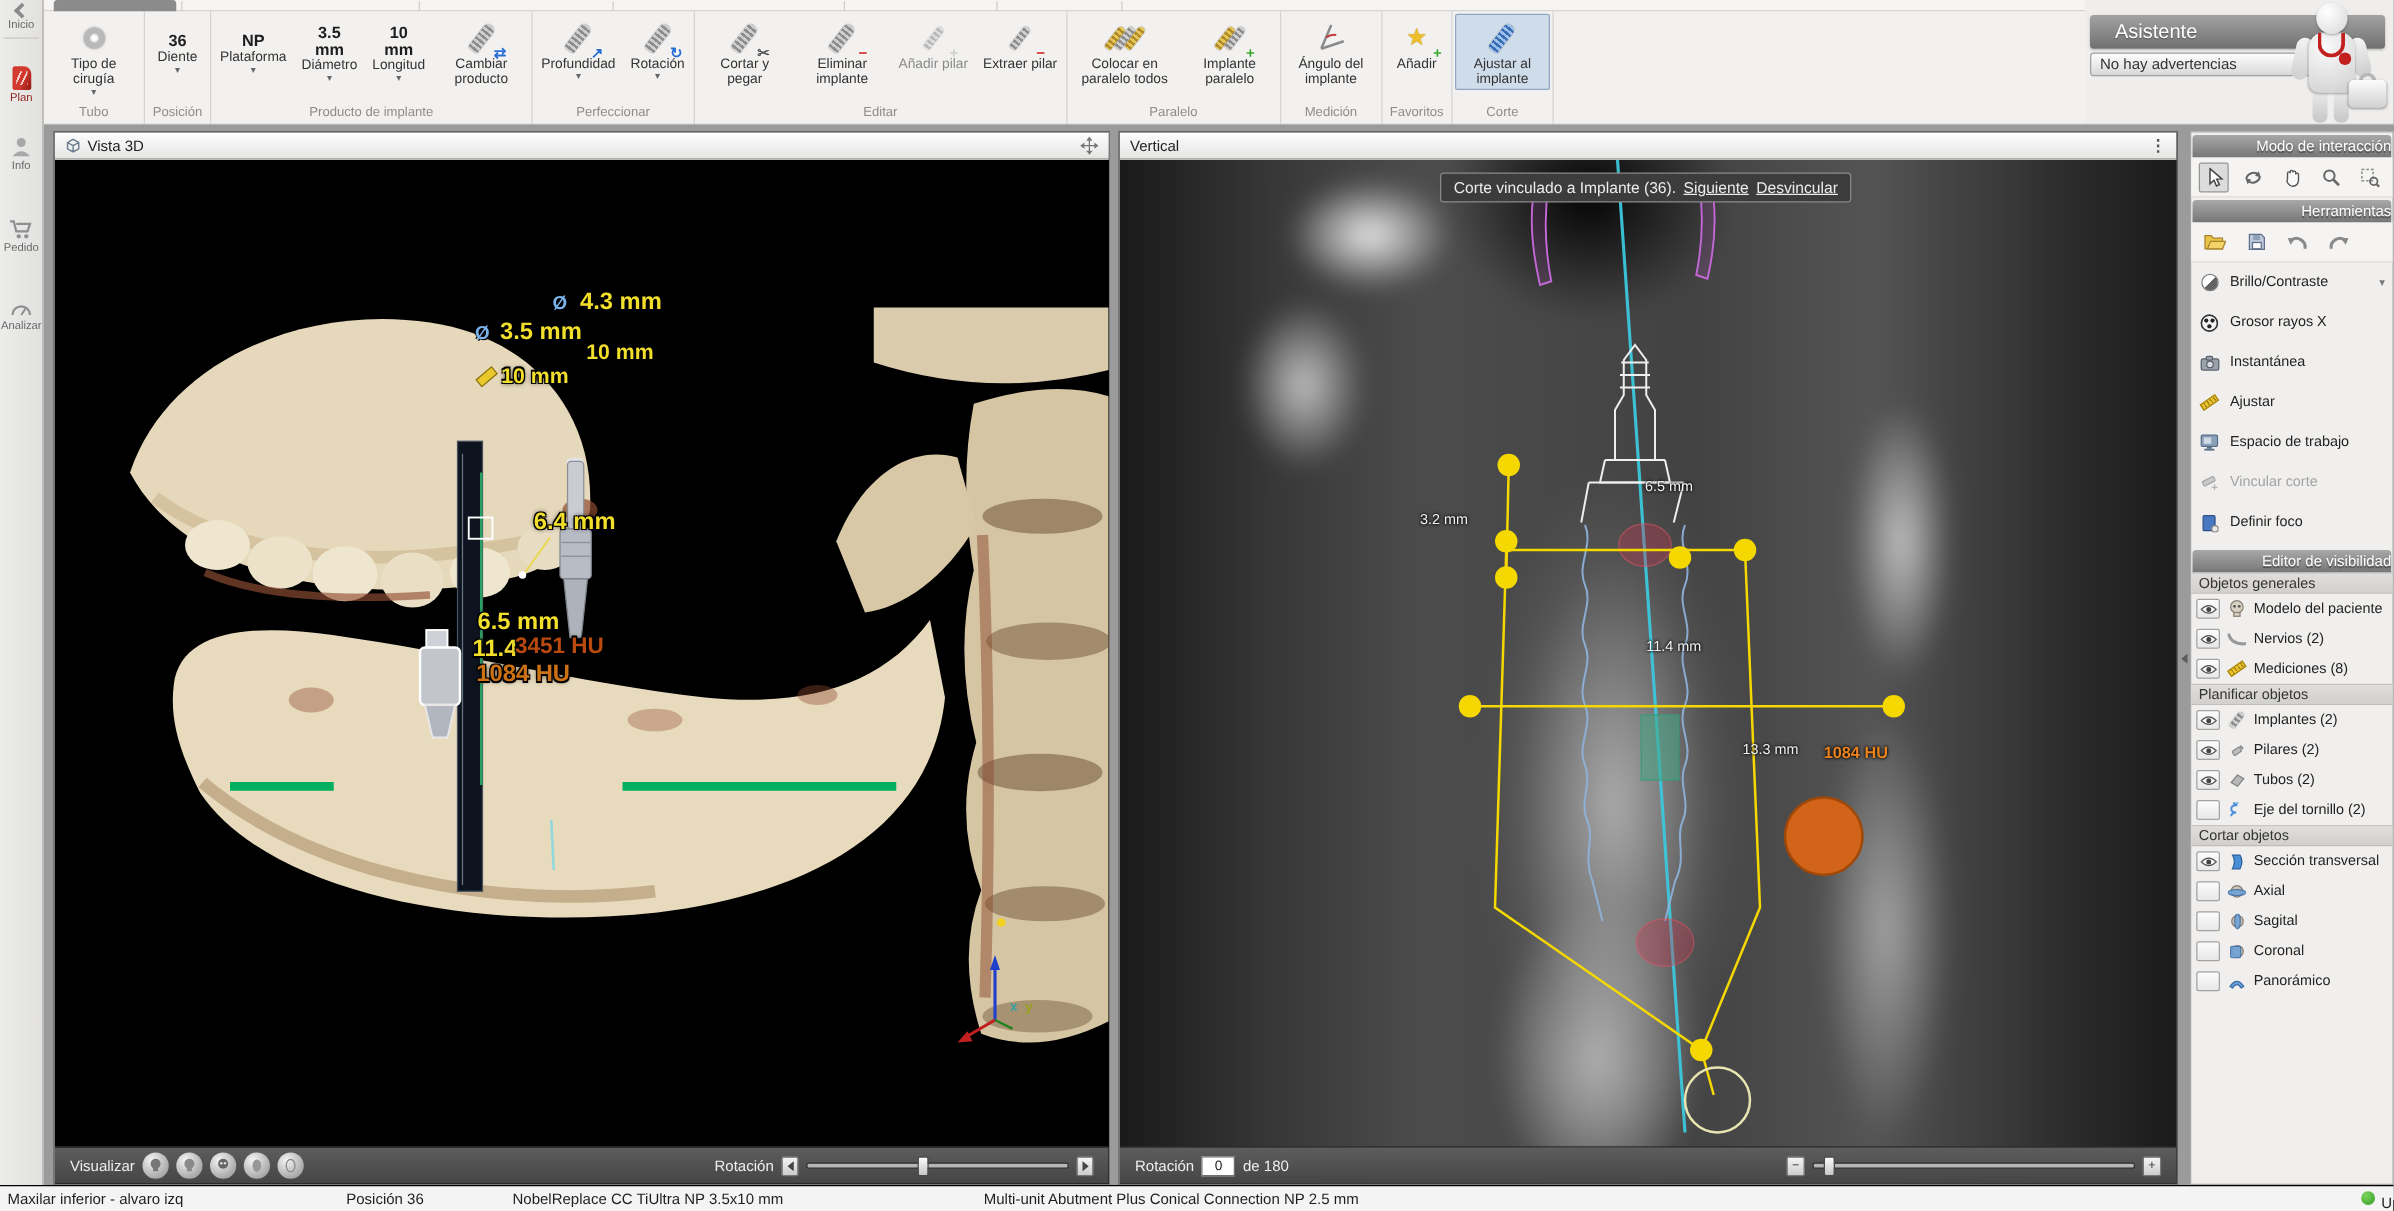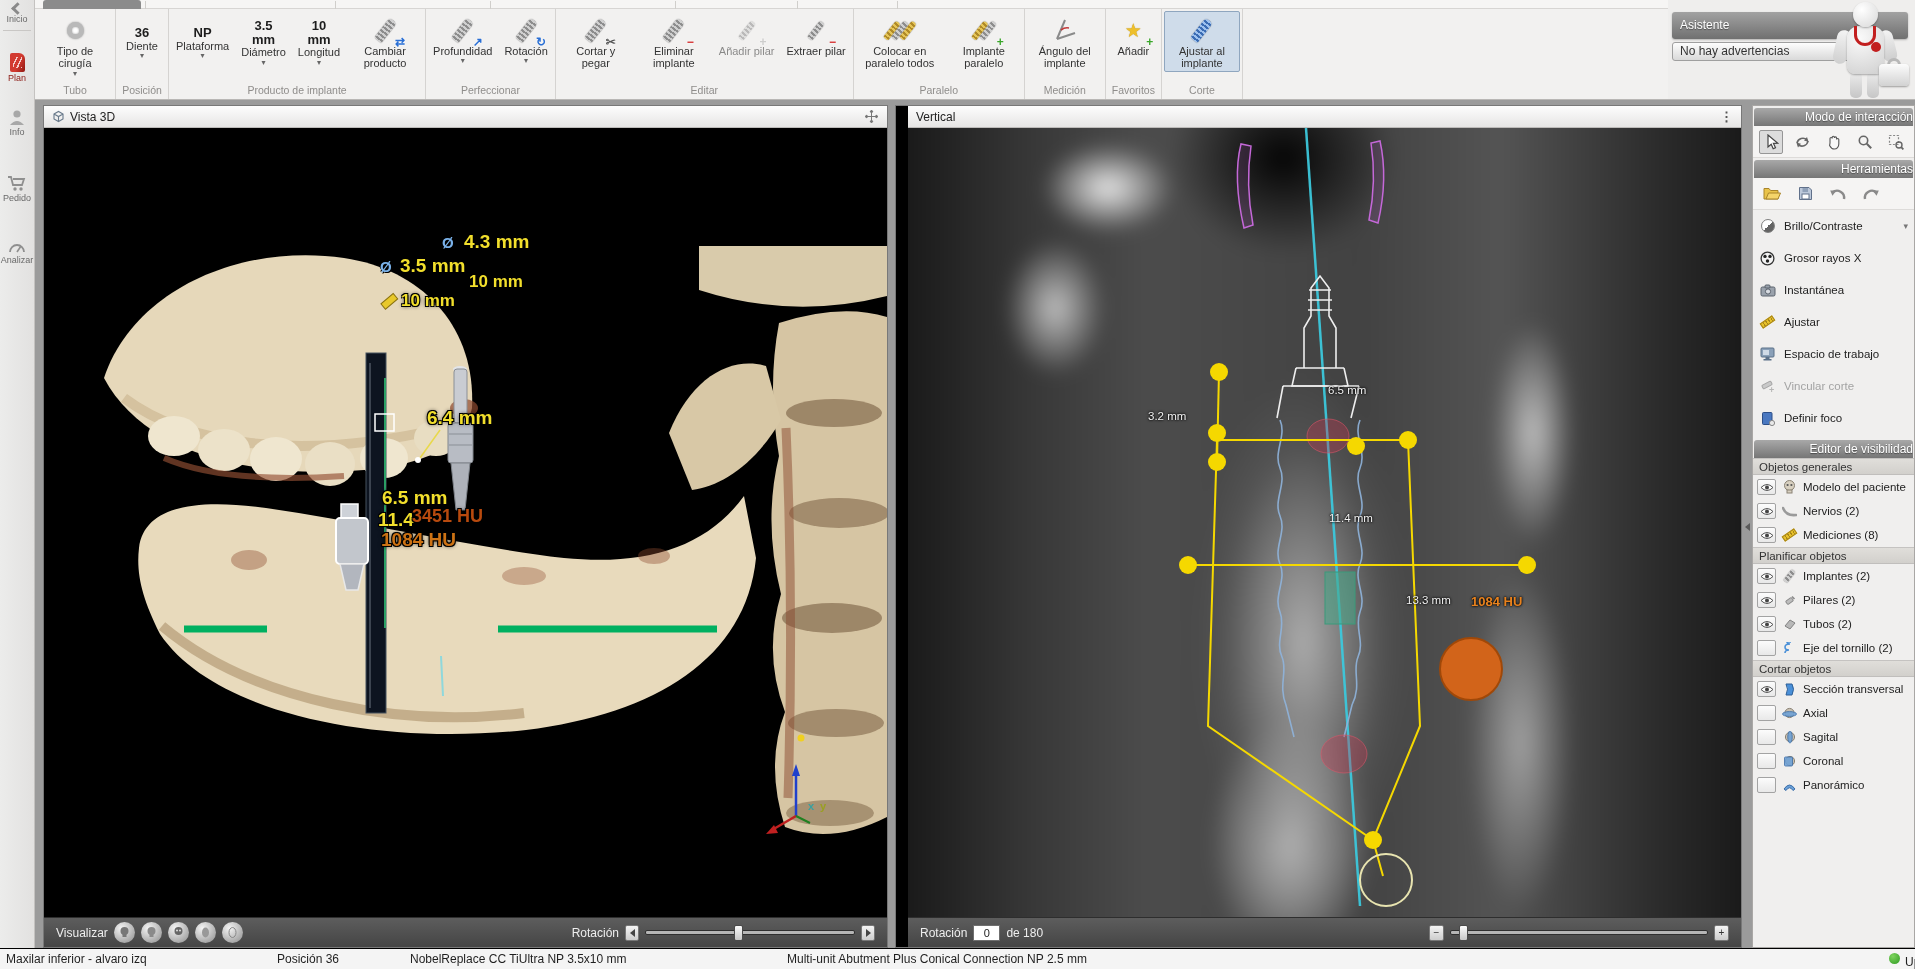--- a/index.html
+++ b/index.html
@@ -45,41 +45,41 @@
   .iimp.thin { width:6px; height:21px; }
   .iimp.gold { background:repeating-linear-gradient(180deg,#e5c558 0 2px,#b08a28 2px 4px); }
   .badge { position:absolute; right:-3px; bottom:-3px; font-size:12px; font-weight:bold; line-height:1; font-style:normal; text-shadow:0 0 2px #fff; }
   .bblue{color:#2a6fd4} .bred{color:#d42a2a} .bgreen{color:#3aa62a} .bgray{color:#b0b0b0}
   .par3 { display:flex; gap:2px; }
   .star { font-size:19px; color:#eebf2a; line-height:1; text-shadow:0 0 1px #a8841a; }
 
   
   .assistant { position:absolute; right:0; top:0; width:247px; height:100px; background:#efeeed; border-bottom:1px solid #b9b7b5; }
   .as-title { position:absolute; left:4px; top:12px; width:236px; height:27px; border-radius:3px;
-    background:linear-gradient(#a2a2a2,#707070); color:#fff; font-size:12px; line-height:27px; padding-left:8px;
+    background:linear-gradient(#a2a2a2,#707070); color:#fff; font-size:16px; line-height:27px; padding-left:20px;
     text-shadow:0 1px 1px rgba(0,0,0,.4); box-shadow:0 1px 2px rgba(0,0,0,.25); }
   .as-msg { position:absolute; left:4px; top:42px; width:190px; height:19px; border:1px solid #9f9f9f; border-radius:3px;
     background:linear-gradient(#fdfdfd,#d9d9d9); color:#333; font-size:12px; line-height:17px; padding-left:7px; }
   .doc { position:absolute; right:2px; top:0; width:92px; height:99px; }
   .doc .head{position:absolute;left:32px;top:2px;width:25px;height:25px;border-radius:50%;background:radial-gradient(circle at 35% 30%,#fff,#d8d8d8);box-shadow:0 1px 2px rgba(0,0,0,.3);}
   .doc .body{position:absolute;left:26px;top:26px;width:37px;height:48px;border-radius:12px 12px 8px 8px;background:radial-gradient(circle at 35% 25%,#fafafa,#cfcfcf);box-shadow:0 1px 2px rgba(0,0,0,.3);}
   .doc .arm1{position:absolute;left:14px;top:30px;width:14px;height:34px;border-radius:7px;background:linear-gradient(#f4f4f4,#cfcfcf);transform:rotate(12deg);}
   .doc .arm2{position:absolute;left:60px;top:30px;width:14px;height:32px;border-radius:7px;background:linear-gradient(#f4f4f4,#cccccc);transform:rotate(-14deg);}
   .doc .steth{position:absolute;left:33px;top:26px;width:22px;height:20px;border:3px solid #c21f1f;border-top:none;border-radius:0 0 12px 12px;}
   .doc .sdot{position:absolute;left:50px;top:42px;width:10px;height:10px;border-radius:50%;background:#c21f1f;}
   .doc .bag{position:absolute;left:58px;top:64px;width:30px;height:22px;border-radius:4px;background:linear-gradient(#fcfcfc,#d2d2d2);box-shadow:0 1px 2px rgba(0,0,0,.35);}
   .doc .bagh{position:absolute;left:66px;top:58px;width:14px;height:9px;border:3px solid #b8b8b8;border-bottom:none;border-radius:7px 7px 0 0;}
   .doc .leg1,.doc .leg2{position:absolute;top:72px;width:12px;height:26px;border-radius:5px;background:linear-gradient(#ececec,#c6c6c6);}
   .doc .leg1{left:29px} .doc .leg2{left:46px}
 
   
   .main { position:absolute; left:35px; top:100px; width:1880px; height:848px; background:#9b9b9b; }
   .panel { position:absolute; top:5px; height:843px; border:1px solid #787878; background:#000; display:flex; flex-direction:column; }
   .p3d { left:8px; width:845px; }
-  .pct { left:860px; width:847px;padding-left:12px; }
+  .pct { left:860px; width:847px; }
   .ptitle { height:22px; background:linear-gradient(#fdfdfd,#e6e5e4); border-bottom:1px solid #bdbbb9;
     display:flex; align-items:center; font-size:12px; color:#222; padding:0 8px; gap:5px; flex:0 0 auto;}
   .ptitle .sp { flex:1; }
   .dots3 { color:#555; font-weight:bold; font-size:13px; letter-spacing:0; }
   .pcontent { position:relative; flex:1; overflow:hidden; background:#000; }
   .pbar { position:absolute; left:0; right:0; bottom:0; height:30px; background:linear-gradient(#5d5d5d,#454545);
     border-top:1px solid #2e2e2e; display:flex; align-items:center; color:#eee; font-size:12px; padding:0 12px; gap:6px; z-index:30;}
   .sphere { width:21px; height:21px; border-radius:50%; background:radial-gradient(circle at 35% 30%,#f4f4f4,#8c8c8c); display:flex;align-items:center;justify-content:center; }
   .track { position:relative; height:5px; background:#b5b5b5; border:1px solid #2f2f2f; border-radius:2px; }
   .thumb { position:absolute; top:-6px; width:9px; height:16px; background:linear-gradient(#fbfbfb,#c7c7c7); border:1px solid #4a4a4a; border-radius:2px; }
@@ -584,20 +584,23 @@
             <circle cx="448" cy="318" r="9"></circle>
               <circle cx="500" cy="312" r="9"></circle>
             <circle cx="280" cy="437" r="9"></circle>
               <circle cx="619" cy="437" r="9"></circle>
             <circle cx="465" cy="712" r="9"></circle>
           </g>
           <circle cx="478" cy="752" r="26" fill="none" stroke="#e8e4b0" stroke-width="2"></circle>
           <circle cx="563" cy="541" r="31" fill="#d2641a" stroke="#a04808" stroke-width="2"></circle>
         </svg>
 
+        <div class="linkbar">
+          <span>Corte vinculado a Implante (36).</span><a>Siguiente</a><a>Desvincular</a>
+        </div>
 
         <span class="ctlab" style="left:240px; top:282px;">3.2 mm</span>
         <span class="ctlab" style="left:420px; top:256px;">6.5 mm</span>
         <span class="ctlab" style="left:421px; top:384px;">11.4 mm</span>
         <span class="ctlab" style="left:498px; top:466px;">13.3 mm</span>
         <span class="ctlab orange" style="left:563px; top:466px;">1084 HU</span>
 
         <div class="pbar">
           <span>Rotación</span>
           <span class="ctinput">0</span>

